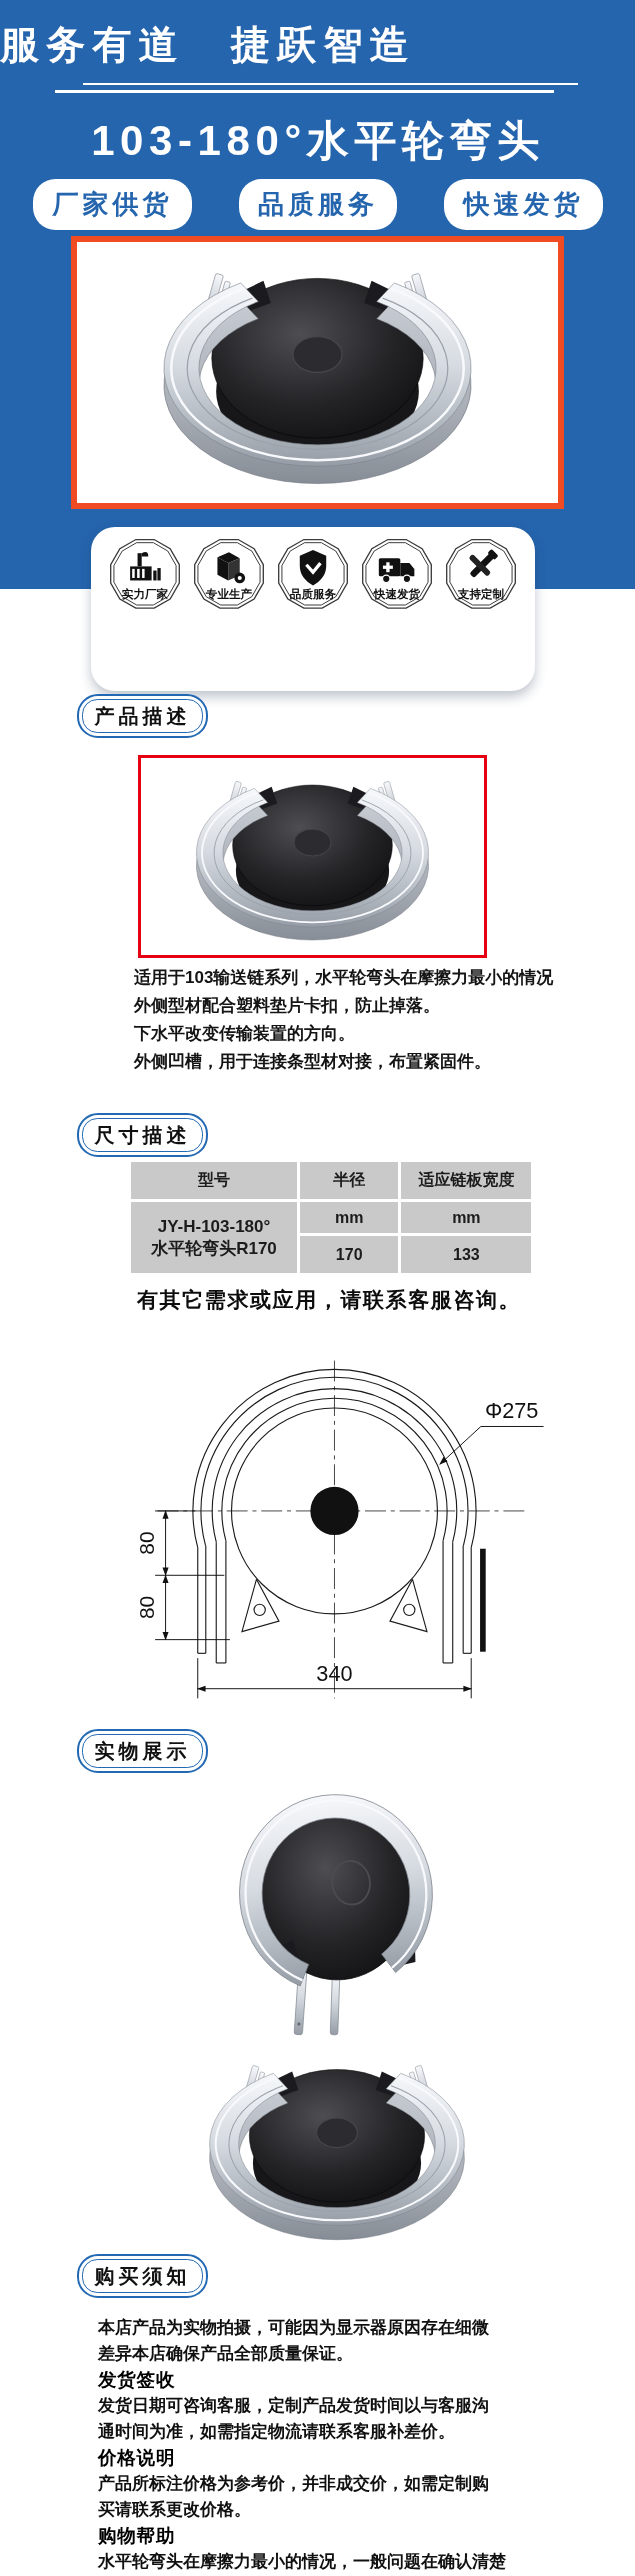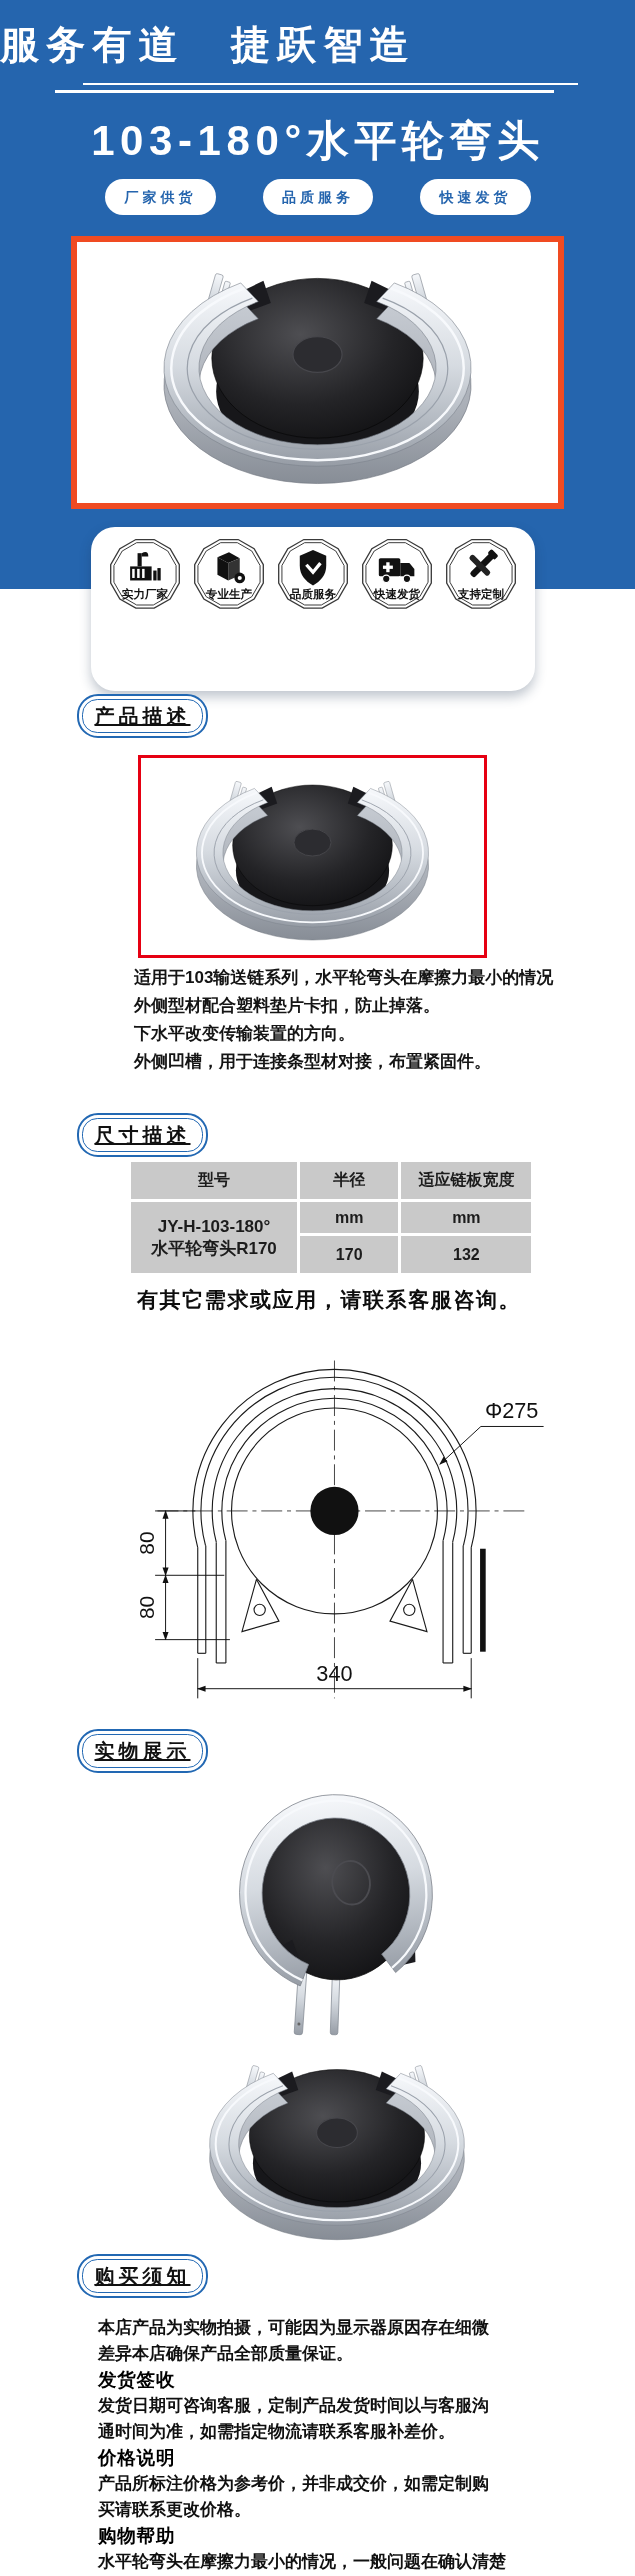--- a/index.html
+++ b/index.html
@@ -8,34 +8,34 @@
         font-family:"Liberation Sans","DejaVu Sans",sans-serif;color:#111;}
   
   .hero-bg{position:absolute;left:0;top:0;width:636px;height:589px;background:#2565ae;}
   .slogan{position:absolute;left:0;top:17.7px;width:636px;text-align:left;color:#fff;
           font-family:"Liberation Serif","DejaVu Serif",serif;font-size:39px;font-weight:700;letter-spacing:7.2px;}
   .rule1{position:absolute;left:83px;top:83px;width:495px;height:2.4px;background:#fff;}
   .rule2{position:absolute;left:55px;top:90px;width:499px;height:3.2px;background:#fff;}
   .prod-title{position:absolute;left:0;top:113px;width:636px;text-align:center;color:#fff;
               font-size:42px;font-weight:700;letter-spacing:5.6px;}
   .pills{position:absolute;left:0;top:179px;width:636px;display:flex;justify-content:center;gap:47px;}
-  .pill{background:#fff;color:#2565ae;font-size:14px;font-weight:800;letter-spacing:4px;
+  .pill{background:#fff;color:#2565ae;font-size:26px;font-weight:800;letter-spacing:4px;
         padding:9.7px 19.3px;border-radius:22.5px;line-height:1.2;}
   .hero-img{position:absolute;left:71px;top:236px;width:493px;height:273px;background:#fff;
             border:6.4px solid #f04b22;box-sizing:border-box;display:flex;align-items:center;justify-content:center;overflow:hidden;}
   
   .company-card{position:absolute;left:91px;top:527px;width:444px;height:164px;background:#fff;
                 border-radius:24px;box-shadow:0 5.6px 11.3px rgba(30,50,80,.28);text-align:center;}
   .company-name{margin-top:22.5px;color:#2565ae;font-size:26.6px;font-weight:800;letter-spacing:0.8px;}
   .seals{display:flex;justify-content:center;gap:8px;margin-top:8px;}
   .seal{width:76px;height:81px;}
   .seal text{font-size:14px;font-weight:700;fill:#111;}
   
   .section-label{position:absolute;left:77px;width:131px;height:44px;box-sizing:border-box;
-                 border:2.4px solid #2268b3;border-radius:21px;padding:3.2px;background:#fff;text-decoration:underline;}
+                 border:2.4px solid #2268b3;border-radius:21px;padding:3.2px;background:#fff;}
   .section-label .inner{width:100%;height:100%;box-sizing:border-box;border:1.6px solid #2268b3;border-radius:15.3px;
                  display:flex;align-items:center;justify-content:center;font-size:20px;font-weight:700;
                  color:#111;letter-spacing:4px;}
   
   .desc-img{position:absolute;left:138px;top:755px;width:349px;height:203px;border:3.2px solid #e60012;
             box-sizing:border-box;background:#fff;display:flex;align-items:center;justify-content:center;overflow:hidden;}
   .desc-text{position:absolute;left:134px;top:964px;font-size:17px;font-weight:600;color:#141414;line-height:28px;}
   
   .size-table{position:absolute;left:131px;top:1162px;width:401px;display:grid;
               grid-template-columns:166px 98px 130px;grid-template-rows:37px 31px 37px;gap:3.2px;}
@@ -227,21 +227,21 @@
     <div class="cell">型号</div>
     <div class="cell">半径</div>
     <div class="cell">适应链板宽度</div>
     <div class="cell model">
       <div>JY-H-103-180°</div>
       <div>水平轮弯头R170</div>
     </div>
     <div class="cell">mm</div>
     <div class="cell">mm</div>
     <div class="cell">170</div>
-    <div class="cell">132</div>
+    <div class="cell">133</div>
   </div>
   <div class="size-note">有其它需求或应用，请联系客服咨询。</div>
 
   <div class="drawing">
     <svg width="435" height="370" viewBox="0 0 540 460">
       <g stroke="#1a1a1a" stroke-width="1.4" fill="none">
         <path d="M 95,260.6 A 176,176 0 1 1 435,260.6"></path>
         <path d="M 104.7,258 A 166,166 0 1 1 425.3,258"></path>
         <path d="M 118.2,254.4 A 152,152 0 1 1 411.8,254.4"></path>
         <path d="M 129.8,251.3 A 140,140 0 1 1 400.2,251.3"></path>

